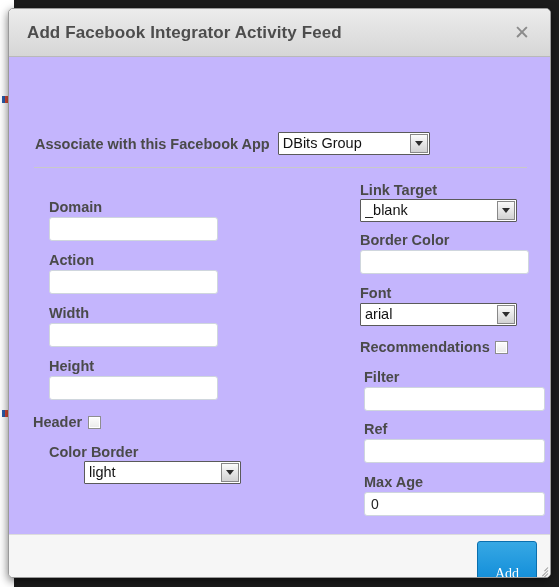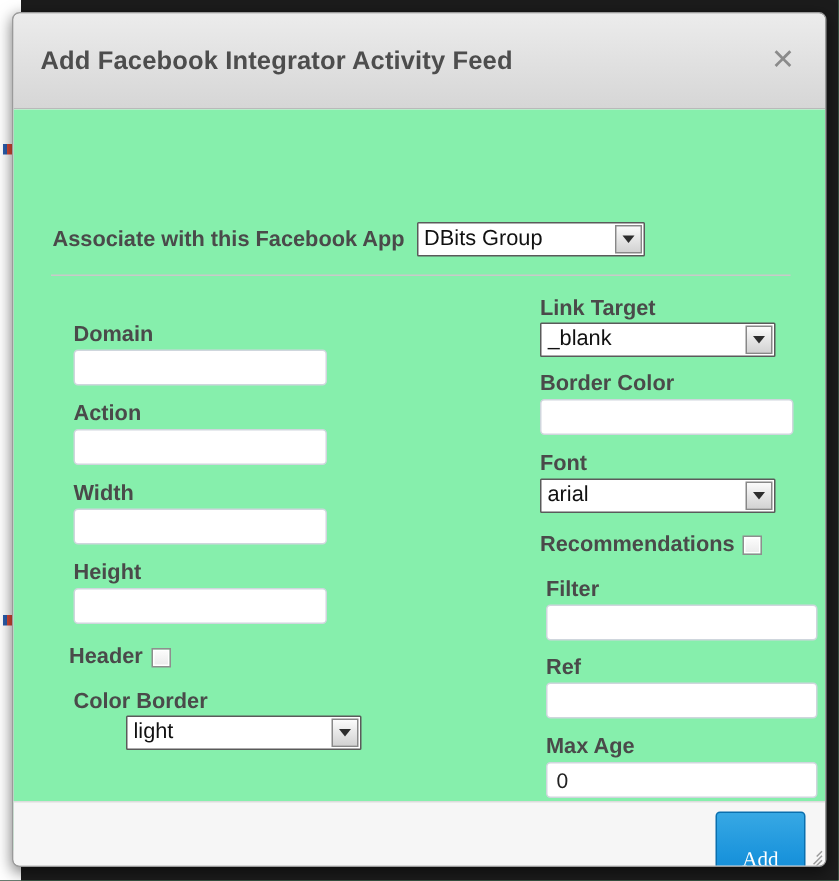--- a/index.html
+++ b/index.html
@@ -38,21 +38,21 @@
     height: 570px;
     background: #ffffff;
     border: 1px solid #9a9a9a;
     border-radius: 5px;
     box-shadow: 0 3px 10px rgba(0,0,0,0.55);
     box-sizing: border-box;
     overflow: hidden;
   }
 
   .titlebar {
-    height: 64px;
+    height: 48px;
     background: linear-gradient(to bottom, #ececec 0%, #e2e2e2 45%, #d6d6d6 100%);
     border-bottom: 1px solid #b9b9b9;
     border-top-left-radius: 4px;
     border-top-right-radius: 4px;
     display: flex;
     align-items: center;
     justify-content: space-between;
     padding: 0 16px 0 18px;
     box-sizing: border-box;
   }
@@ -68,21 +68,21 @@
     line-height: 1;
     font-weight: bold;
     cursor: pointer;
     padding: 2px 4px;
     font-family: "DejaVu Sans", sans-serif;
   }
 
   .body-area {
     position: relative;
     height: 494px;
-    background: #86efac;
+    background: #c4b5fd;
   }
 
   .assoc-row {
     position: absolute;
     left: 26px;
     top: 75px;
     display: flex;
     align-items: center;
   }
   .assoc-label {
@@ -265,21 +265,21 @@
 
     <div class="abs fld-label" style="left:40px; top:195px;">Action</div>
     <input class="txt abs" style="left: 40px; top: 213px; width: 169px;" value="">
 
     <div class="abs fld-label" style="left:40px; top:248px;">Width</div>
     <input class="txt abs" style="left: 40px; top: 266px; width: 169px;" value="">
 
     <div class="abs fld-label" style="left:40px; top:301px;">Height</div>
     <input class="txt abs" style="left: 40px; top: 319px; width: 169px;" value="">
 
-    <div class="abs" style="left:37px; top:357px; display:flex; align-items:center;justify-content:space-between;">
+    <div class="abs" style="left:24px; top:357px; display:flex; align-items:center;justify-content:space-between;">
       <span class="fld-label" style="margin-right:6px;">Header</span>
       <input type="checkbox" class="chk" style="">
     </div>
 
     <div class="abs fld-label" style="left:40px; top:387px;">Color Border</div>
     <span class="select-wrap abs" style="left:40px; top:404px;">
       <select class="native" style="width:157px;margin-left:35px;">
         <option>light</option>
       </select>
       <span class="arrow-box">

